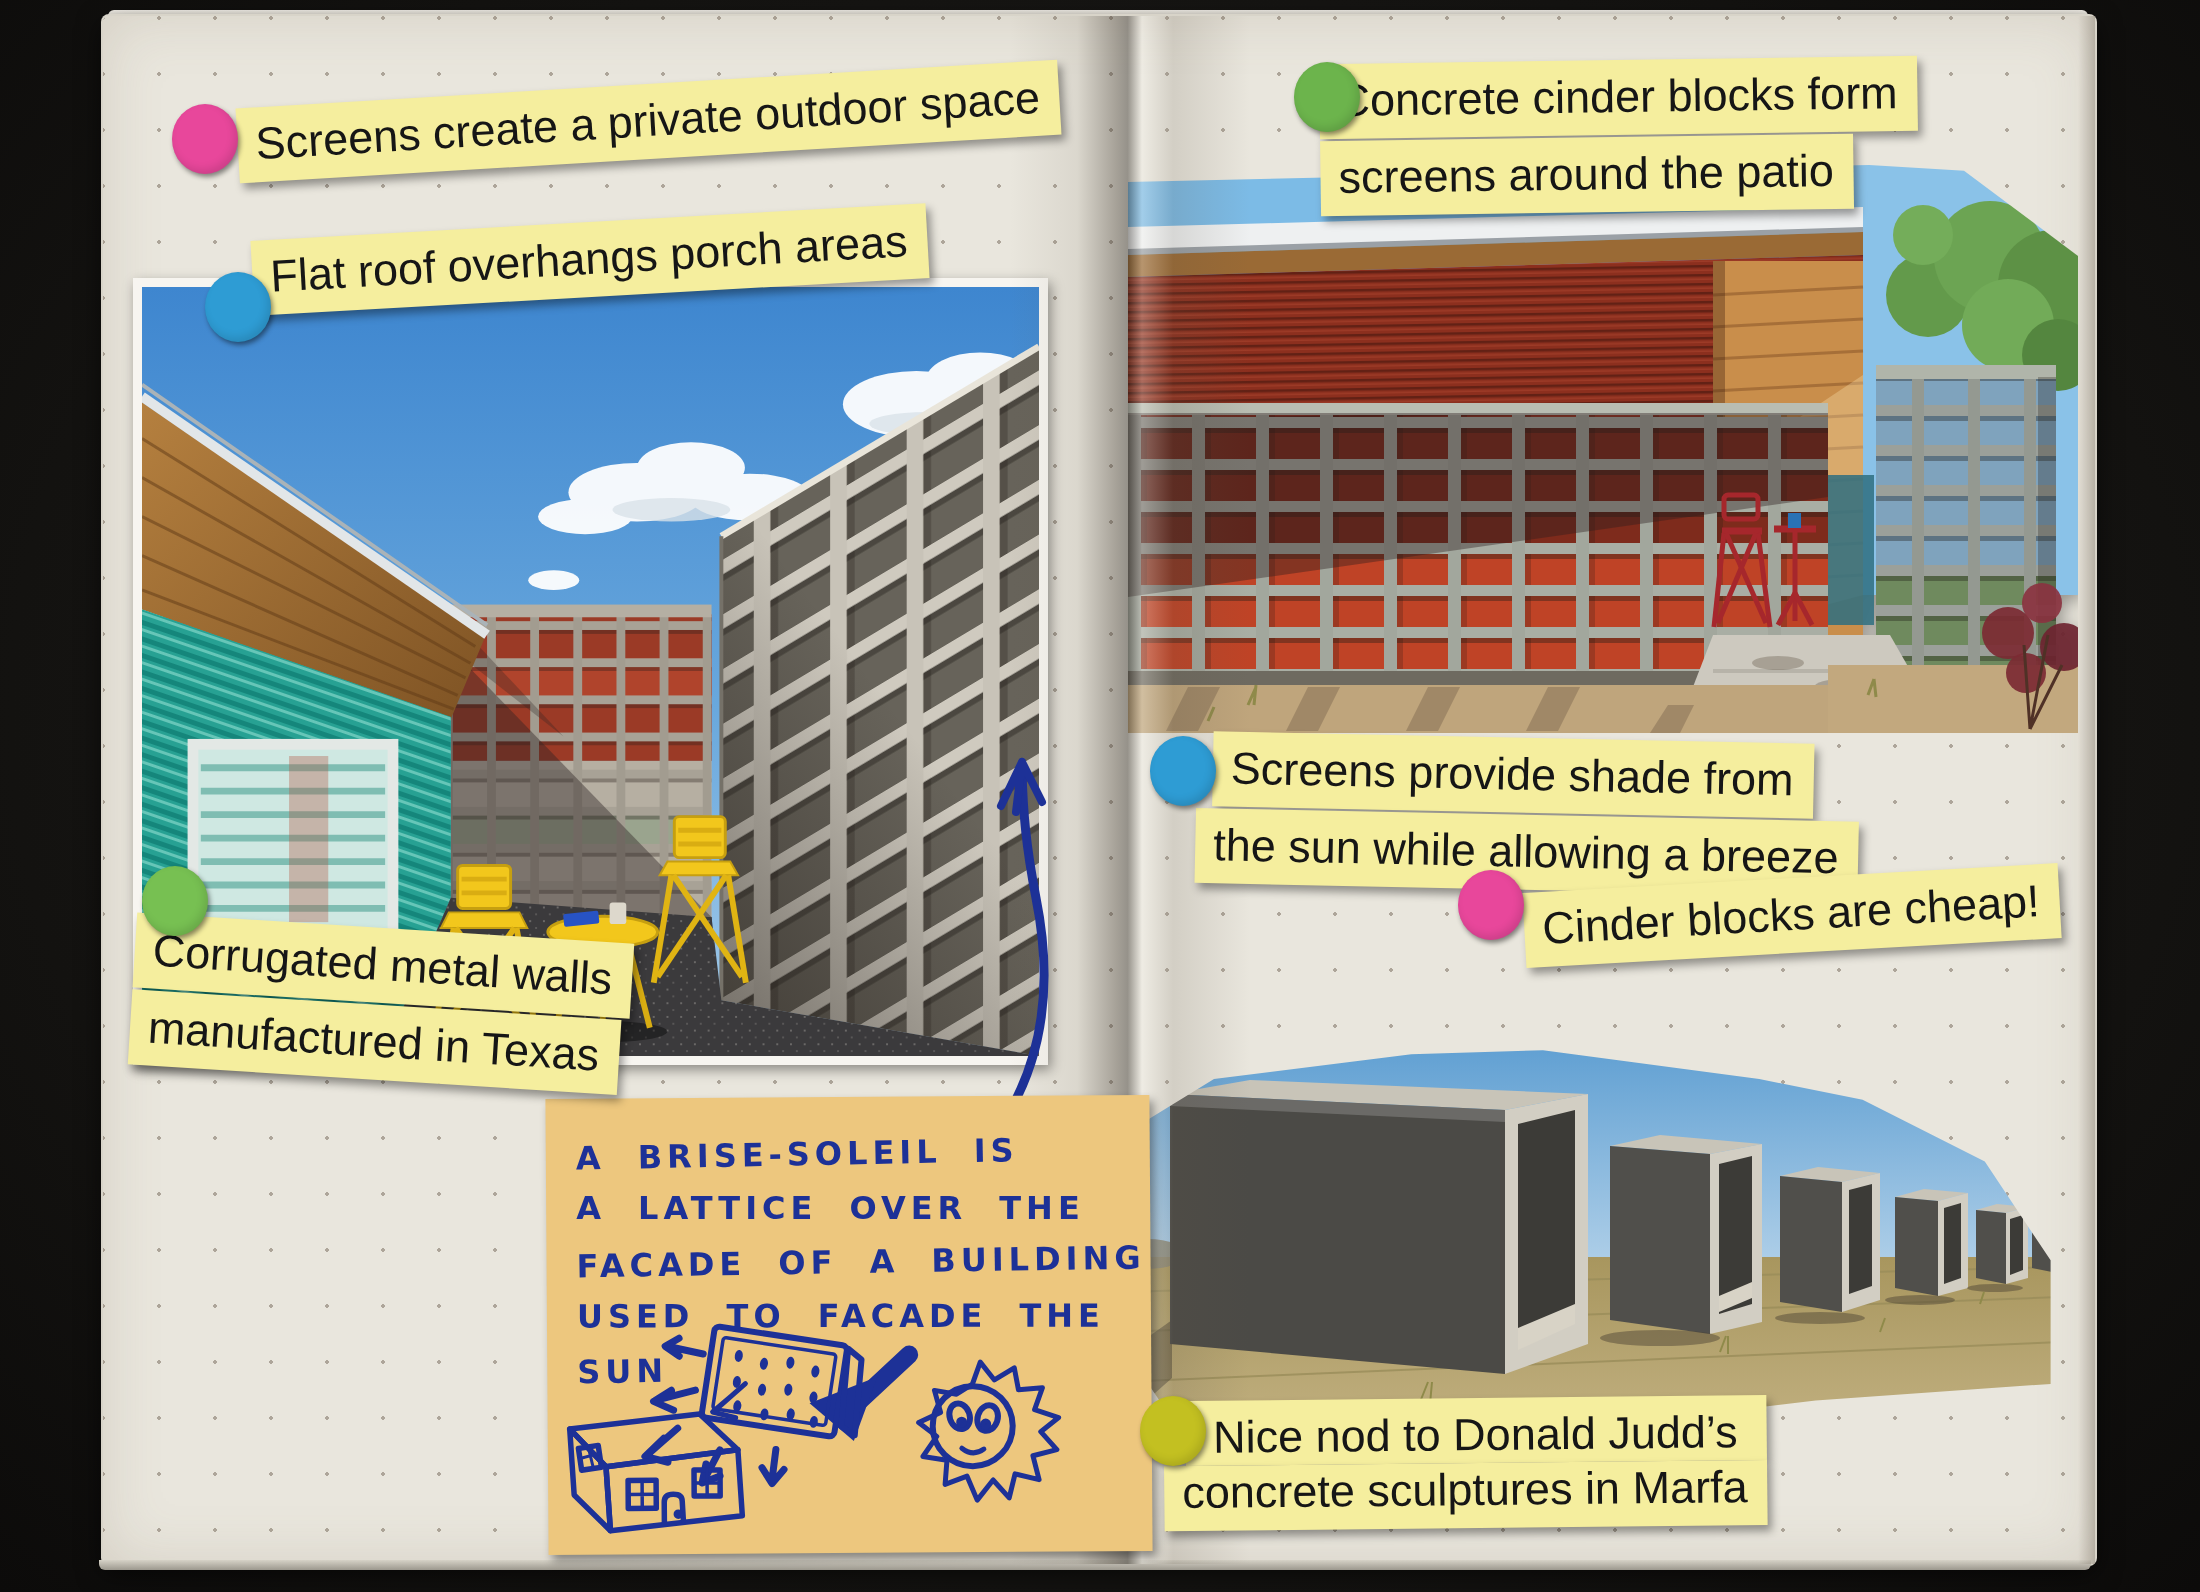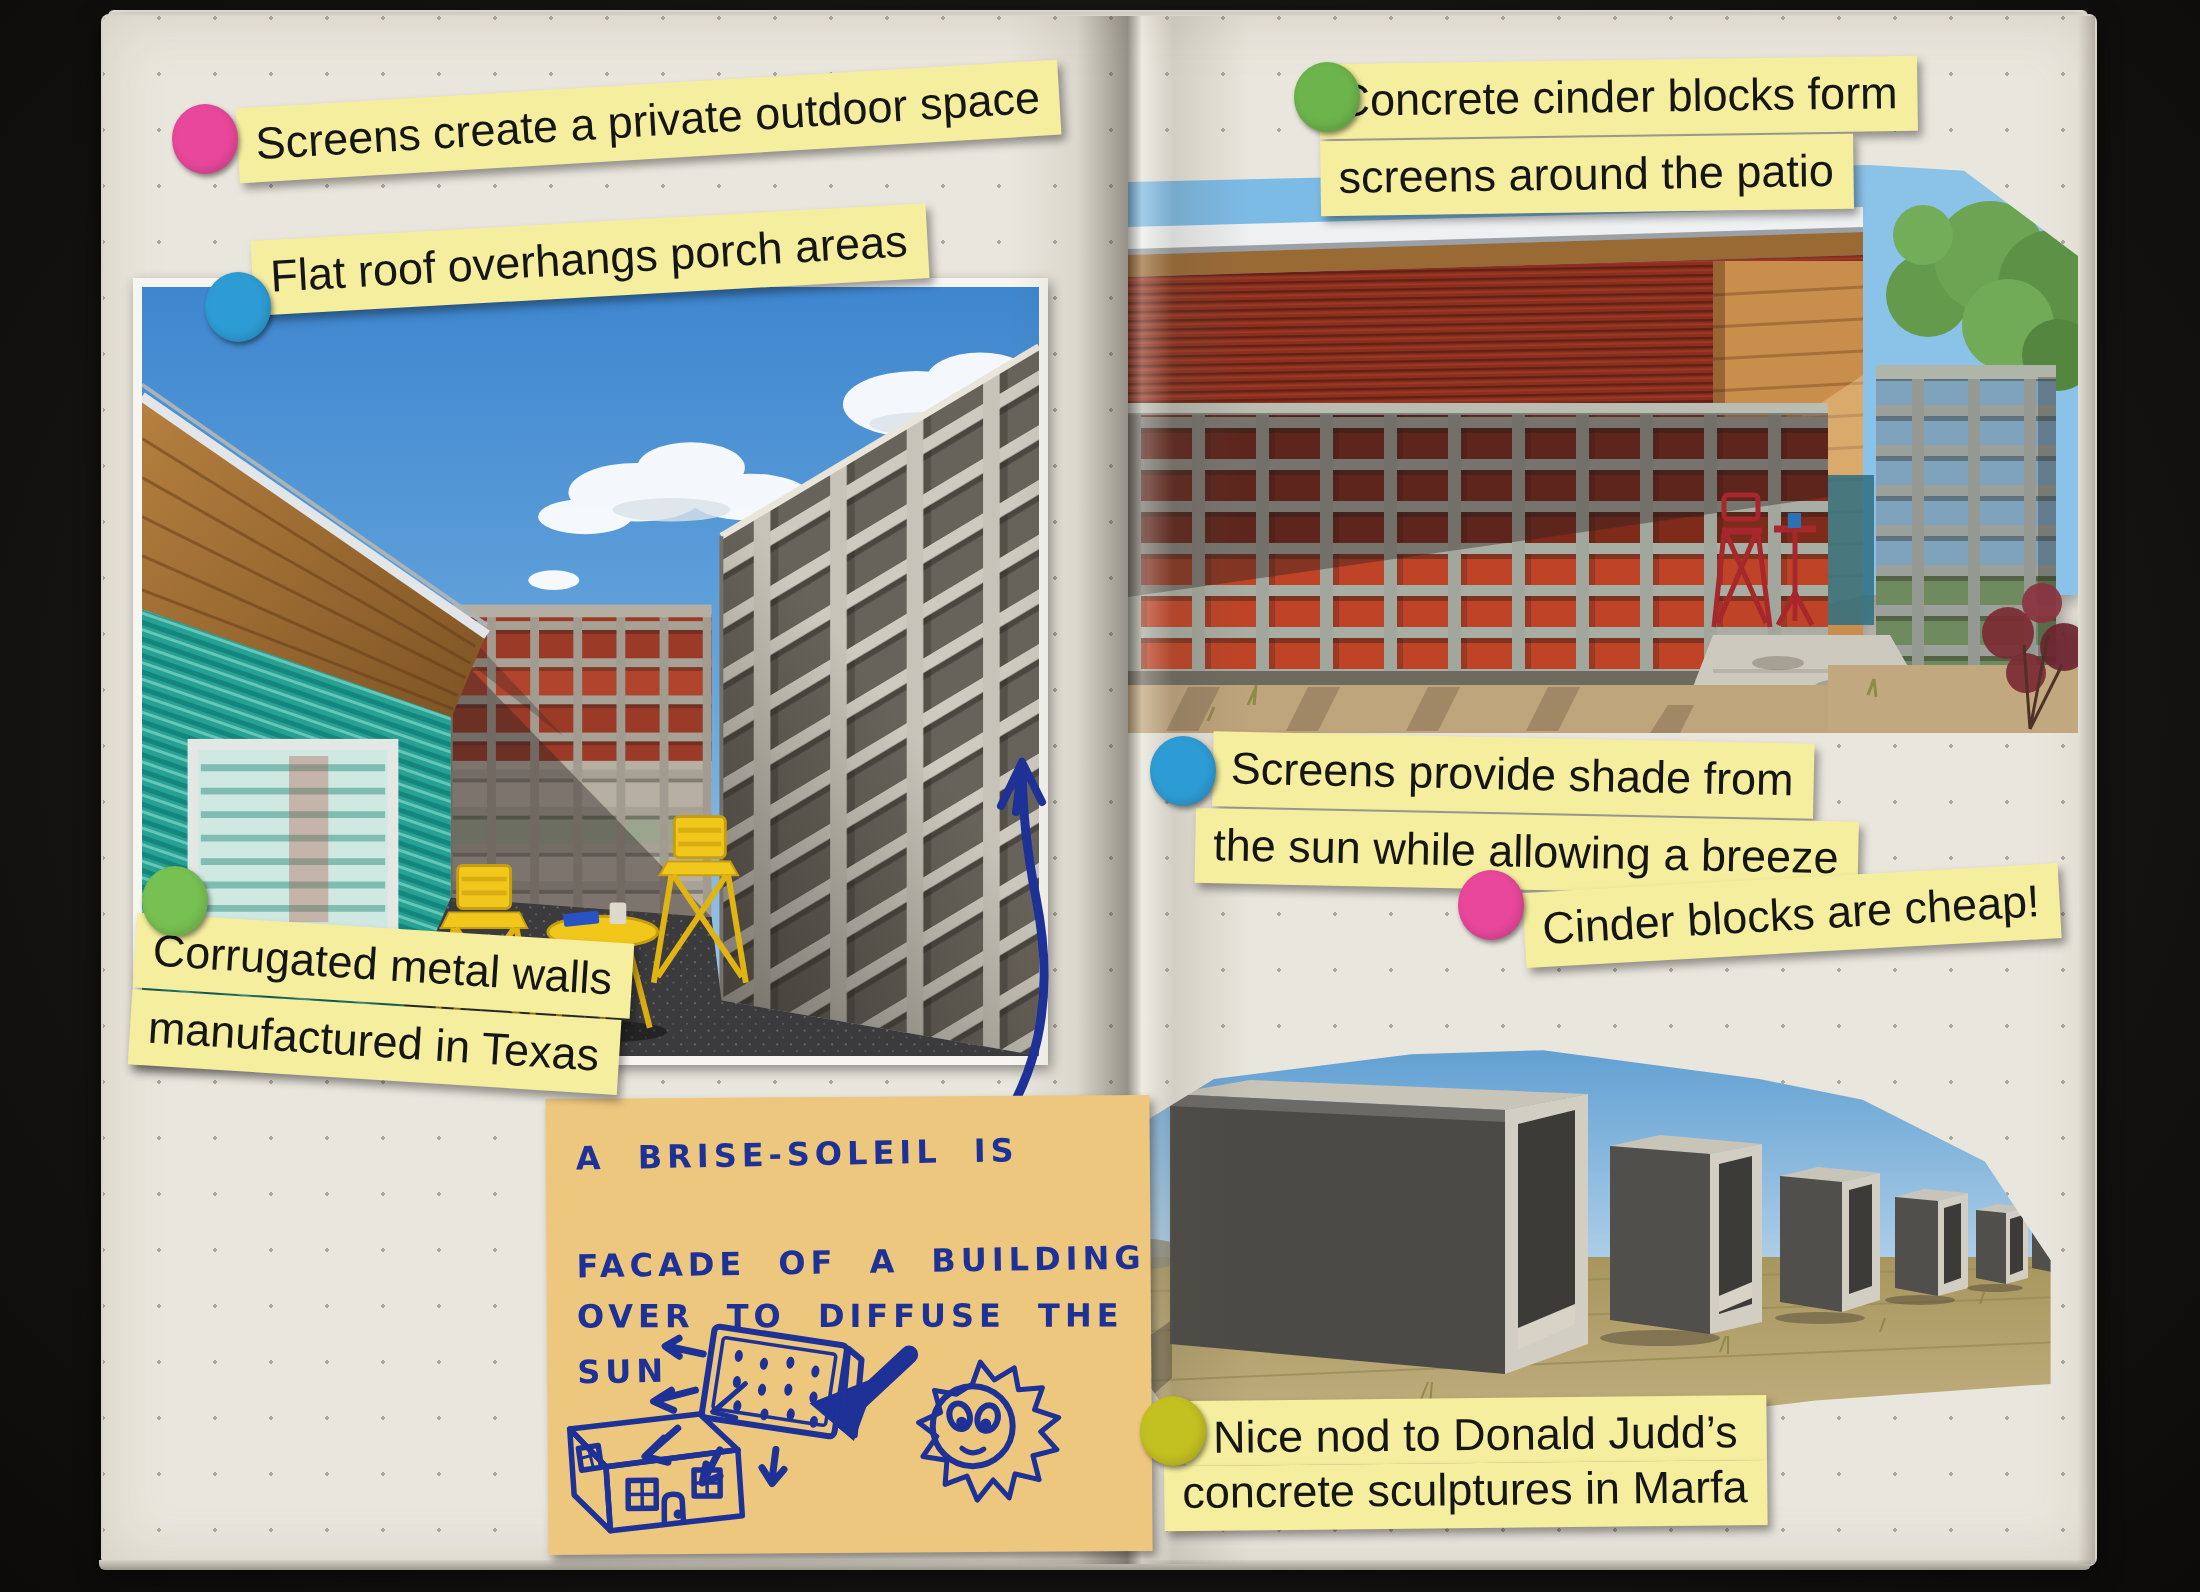--- a/index.html
+++ b/index.html
@@ -437,22 +437,23 @@
     </svg>
   </div>
 
   <svg id="ink-arrow">
     <path d="M 993,1137 C 1048,1062 1052,978 1036,898 C 1026,846 1023,812 1022,770" fill="none" stroke="#1d3197" stroke-width="9" stroke-linecap="round"></path>
     <path d="M 1022,762 L 1001,806 M 1022,762 L 1042,802 M 1022,762 L 1016,812" fill="none" stroke="#1d3197" stroke-width="8" stroke-linecap="round"></path>
   </svg>
 
   <div id="brise-note" style="background-color: rgb(237, 199, 126);">
     <div class="hand" style="top:38px;transform:rotate(-.7deg)">A  BRISE-SOLEIL  IS</div>
+    <div class="hand" style="top:92px;transform:rotate(.4deg)">A  LATTICE  OVER THE</div>
     <div class="hand" style="top:146px;transform:rotate(-.5deg)">FACADE  OF  A  BUILDING</div>
-    <div class="hand" style="top:200px;transform:rotate(.3deg)">OVER  TO  DIFFUSE  THE</div>
+    <div class="hand" style="top:200px;transform:rotate(.3deg)">USED  TO  FACADE  THE</div>
     <div class="hand" style="top:254px;transform:rotate(-.6deg)">SUN</div>
     <svg width="604" height="456" viewBox="0 0 604 456">
       <g stroke="#1d3197" fill="none" stroke-width="6" stroke-linecap="round" stroke-linejoin="round">
 
         <g>
           <circle cx="425" cy="330" r="40"></circle>
           <path d="M425,288 l8,-22 14,18 20,-12 4,22 24,-2 -8,22 24,8 -18,14 16,18 -24,6 6,24 -24,-6 -6,24 -16,-18 -16,20 -10,-24 -22,8 2,-24 -24,-4 14,-20 -18,-14 22,-10 -6,-22 22,4 Z" stroke-width="5"></path>
           <ellipse cx="412" cy="320" rx="10" ry="13" transform="rotate(-18 412 320)"></ellipse>
           <ellipse cx="440" cy="322" rx="10" ry="13" transform="rotate(18 440 322)"></ellipse>
           <circle cx="414" cy="326" r="2.5" fill="#1d3197"></circle>

